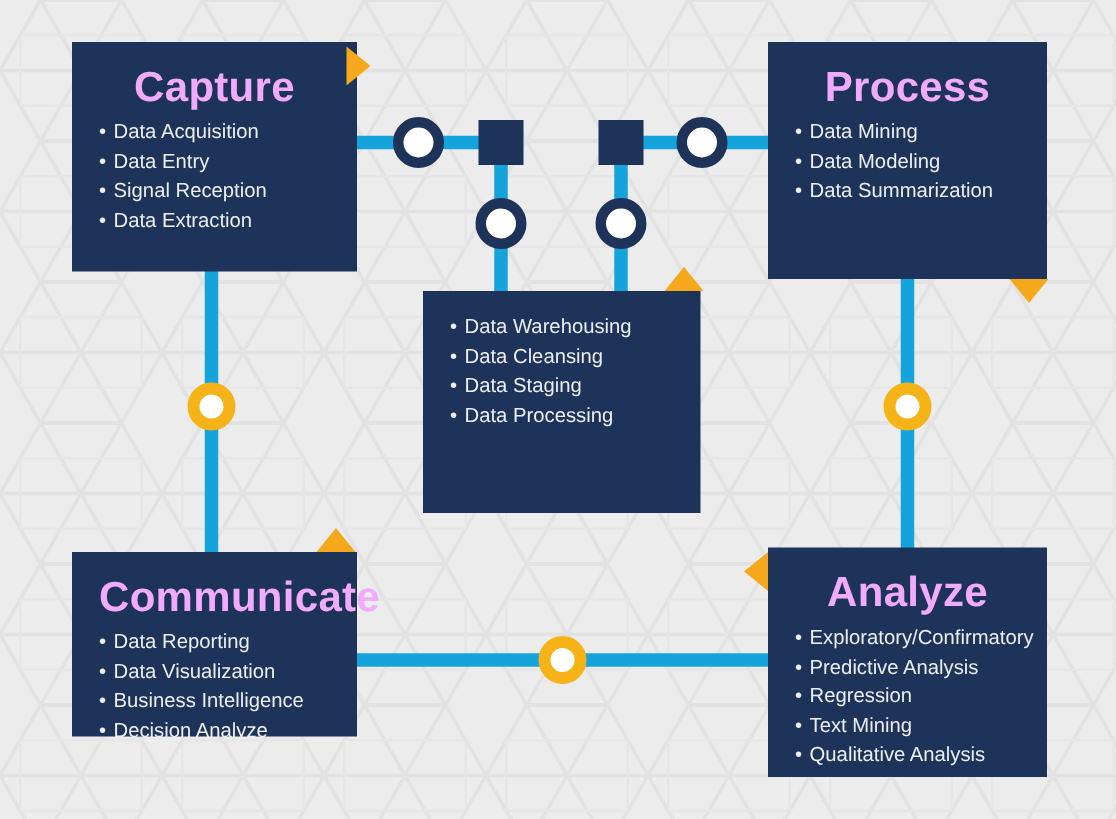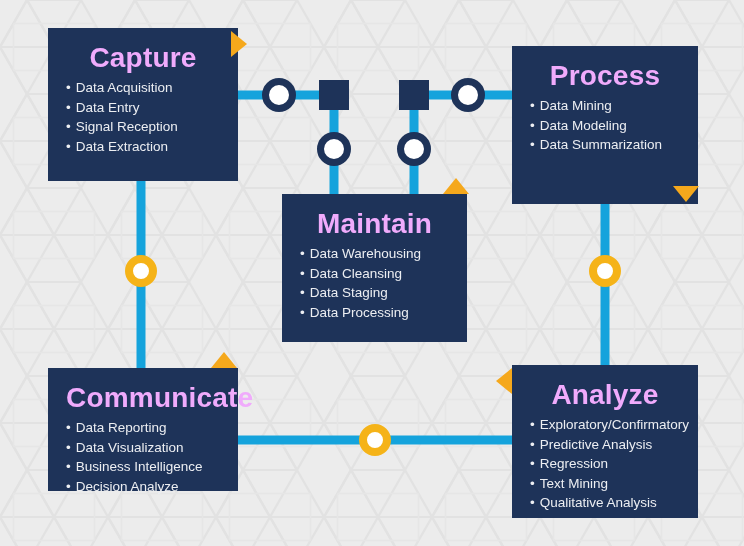--- a/index.html
+++ b/index.html
@@ -53,21 +53,21 @@
     line-height:19.5px;
     white-space:nowrap;
   }
   .box li::before{
     content:"\2022";
     color:#eceef2;
     margin-right:5px;
   }
   
   #box-capture     {left:48px;  top:28px;  width:190px; height:153px;}
-  #box-process     {left:512px; top:28px;  width:186px; height:158px;margin-top:18px;}
+  #box-process     {left:512px; top:28px;  width:186px; height:158px;}
   #box-maintain    {left:282px; top:194px; width:185px; height:148px;}
   #box-communicate {left:48px;  top:368px; width:190px; height:123px;}
   #box-analyze     {left:512px; top:365px; width:186px; height:153px;}
   
   .tri{position:absolute;width:0;height:0;z-index:6;}
   .tri-right{border-top:13px solid transparent;border-bottom:13px solid transparent;border-left:16px solid #f5a81c;}
   .tri-left {border-top:13px solid transparent;border-bottom:13px solid transparent;border-right:16px solid #f5a81c;}
   .tri-up   {border-left:13px solid transparent;border-right:13px solid transparent;border-bottom:16px solid #f5a81c;}
   .tri-down {border-left:13px solid transparent;border-right:13px solid transparent;border-top:16px solid #f5a81c;}
 </style>
@@ -146,21 +146,20 @@
     <h2>Process</h2>
     <ul>
       <li>Data Mining</li>
       <li>Data Modeling</li>
       <li>Data Summarization</li>
     </ul>
   </div>
   <div class="tri tri-down" style="left:673px;top:186px;"></div>
 
   <div class="box" id="box-maintain">
-    <h2>Maintain</h2>
     <ul>
       <li>Data Warehousing</li>
       <li>Data Cleansing</li>
       <li>Data Staging</li>
       <li>Data Processing</li>
     </ul>
   </div>
   <div class="tri tri-up" style="left:443px;top:178px;"></div>
 
   <div class="box" id="box-communicate">

